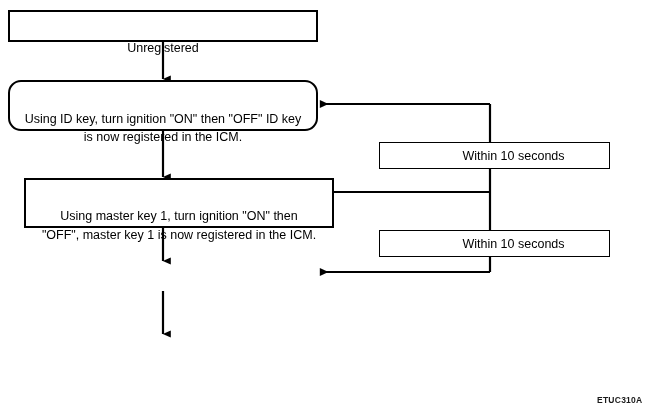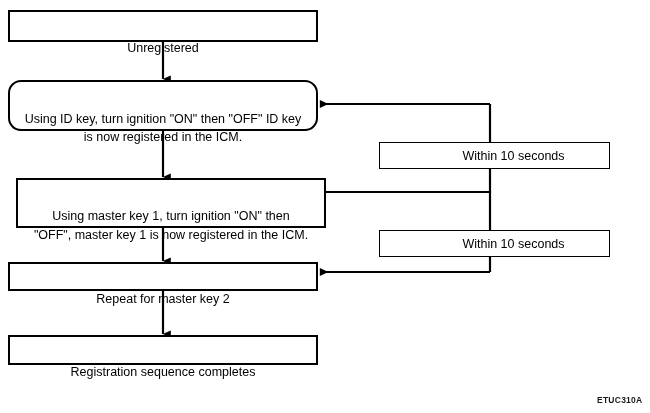--- a/index.html
+++ b/index.html
@@ -115,32 +115,26 @@
 
   <div class="flow-box" style="left:8px; top:10px; width:310px; height:32px;">
     <span class="box-label">Unregistered</span>
   </div>
 
   <div class="flow-box two-line" style="left:8px; top:80px; width:310px; height:51px;border-radius:13px;">
     <span class="box-label">Using ID key, turn ignition "ON" then "OFF" ID key
 is now registered in the ICM.</span>
   </div>
 
-  <div class="flow-box two-line" style="left:16px; top:178px; width:310px; height:50px;">
+  <div class="flow-box two-line" style="left:24px; top:178px; width:310px; height:50px;">
     <span class="box-label">Using master key 1, turn ignition "ON" then
 "OFF", master key 1 is now registered in the ICM.</span>
   </div>
 
-  <div class="flow-box" style="left:8px; top:262px; width:310px; height:29px;">
-    <span class="box-label">Repeat for master key 2</span>
-  </div>
 
-  <div class="flow-box" style="left:8px; top:335px; width:310px; height:30px;">
-    <span class="box-label">Registration sequence completes</span>
-  </div>
 
   <div class="timer-box" style="left:379px; top:142px; width:231px; height:27px;">
     <span>Within 10 seconds</span>
   </div>
 
   <div class="timer-box" style="left:379px; top:230px; width:231px; height:27px;">
     <span>Within 10 seconds</span>
   </div>
 
   <div class="fig-code" style="left:597px; top:395px;text-align:right;">ETUC310A</div>

